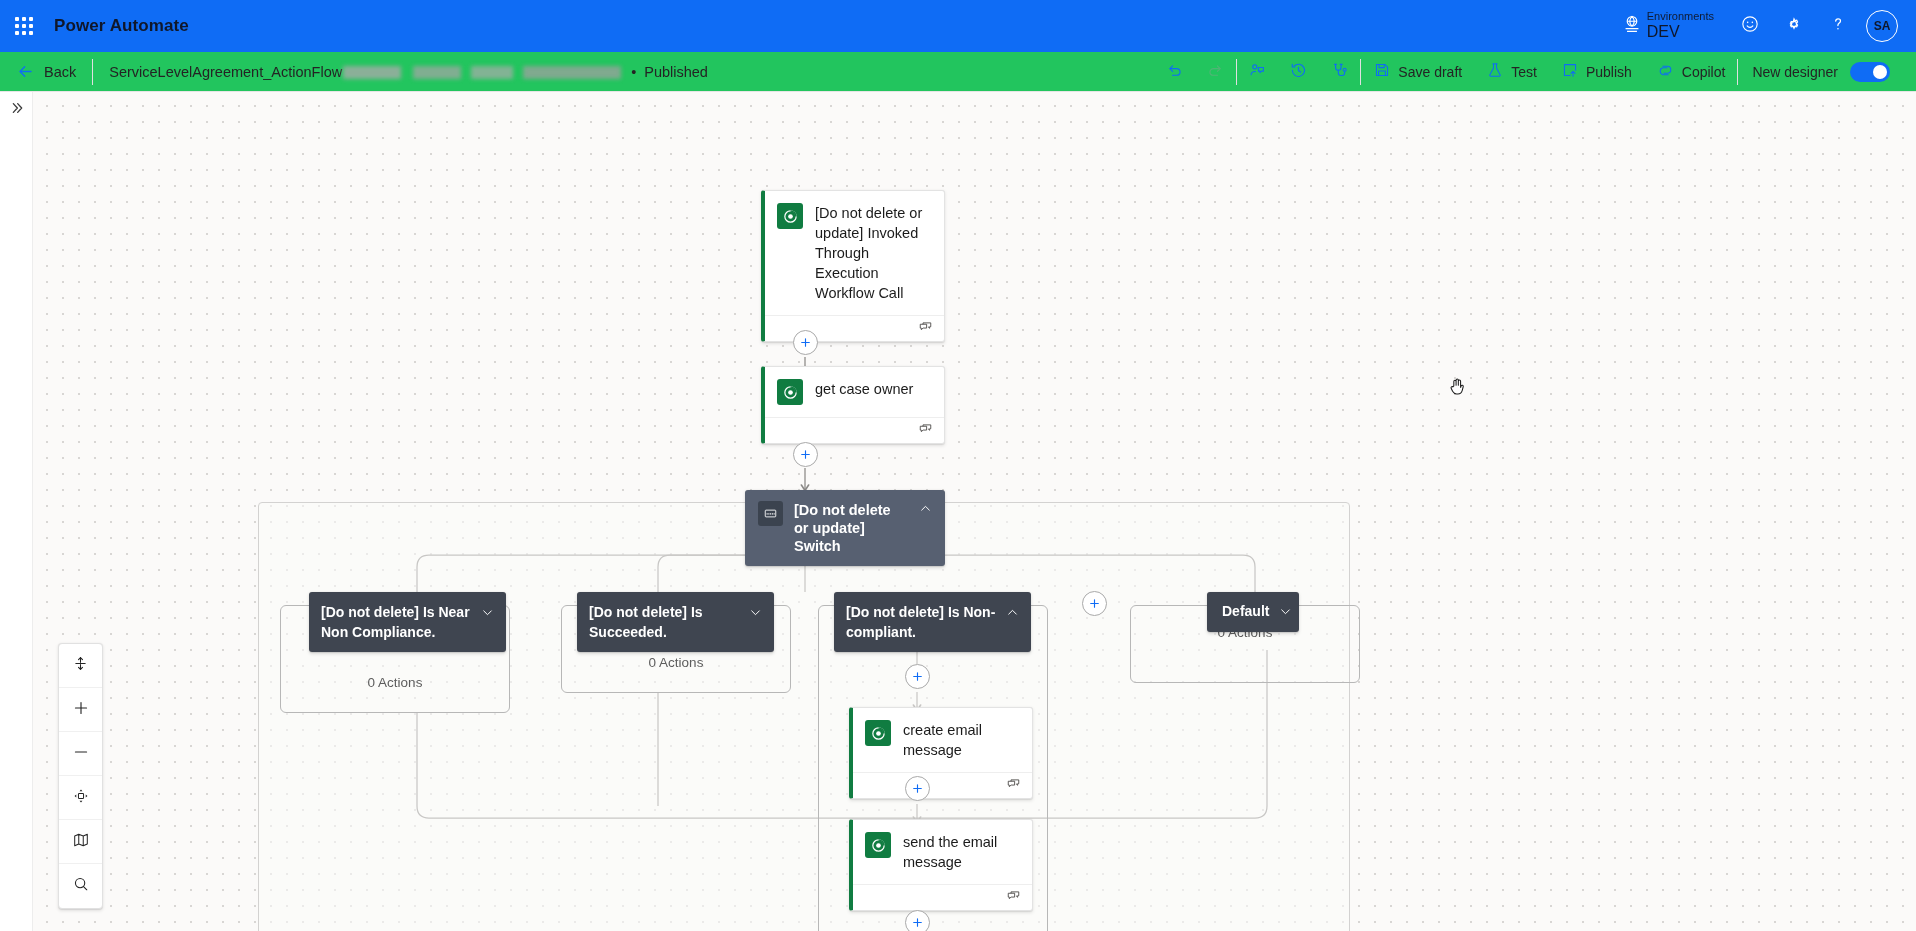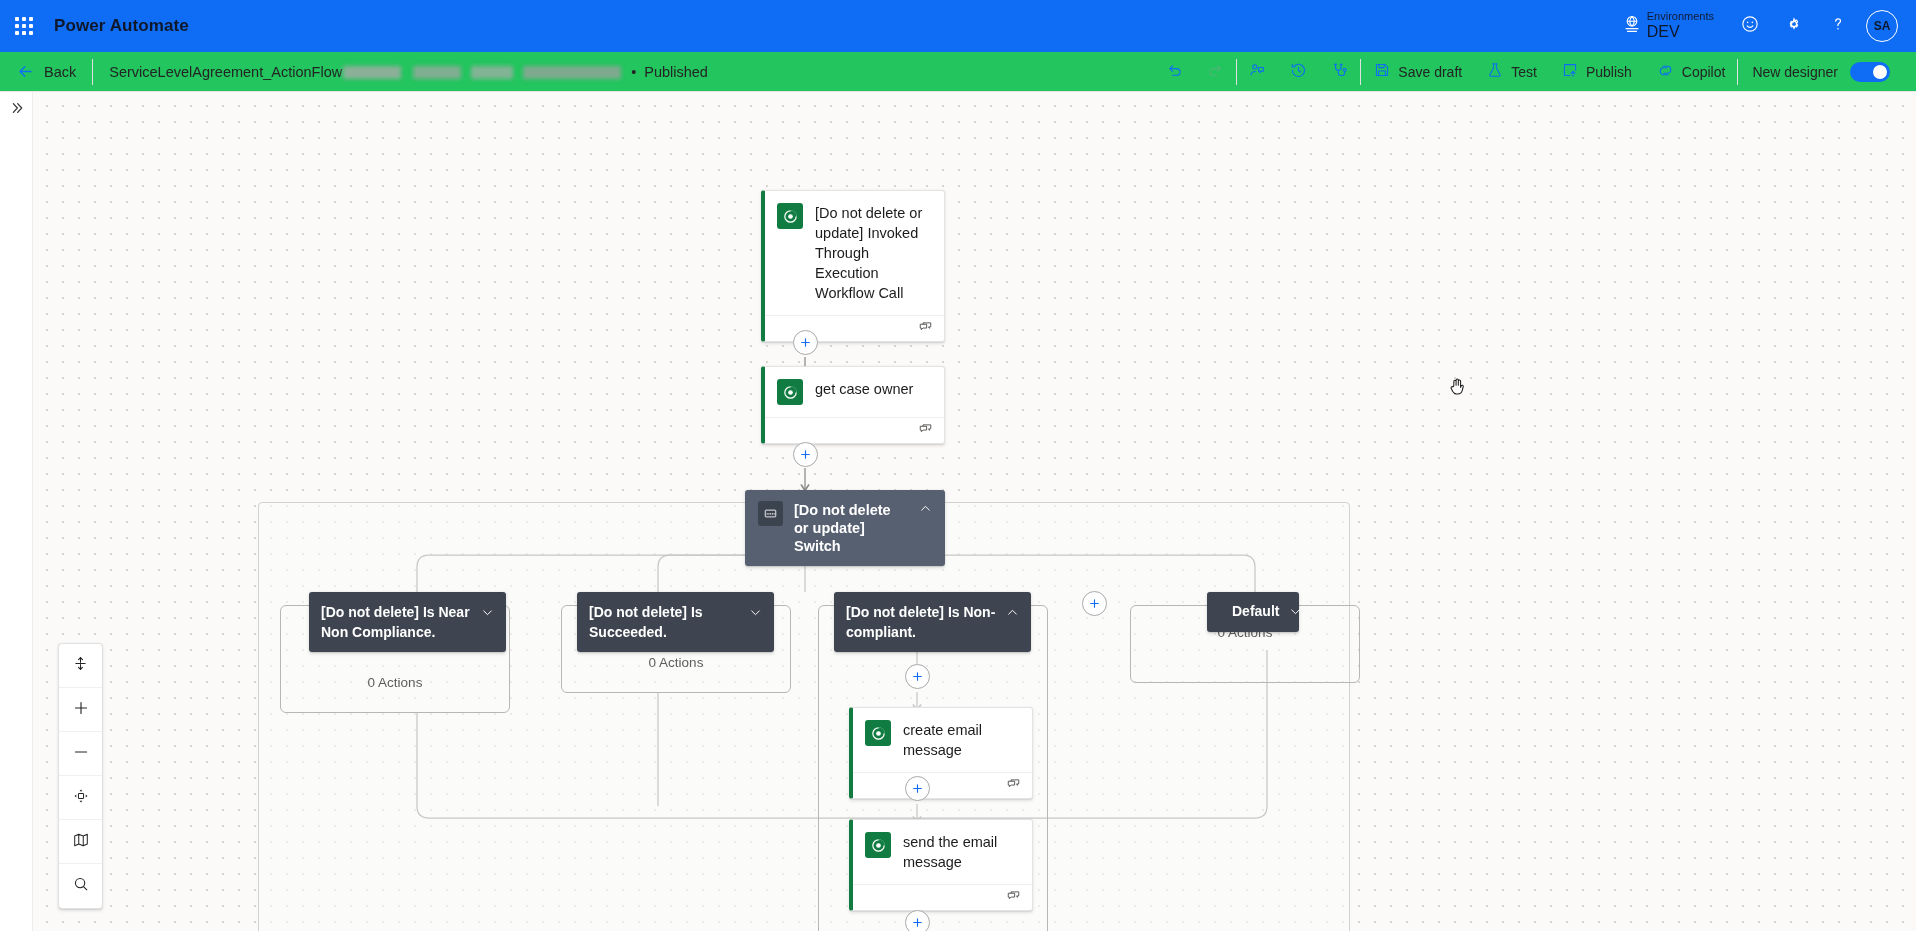--- a/index.html
+++ b/index.html
@@ -626,21 +626,21 @@
       </svg>
   </div>
 
   <div class="plus-node" style="left:1049px; top:499px;">
     <svg width="13" height="13" viewBox="0 0 24 24" stroke="#0f6cf5" stroke-width="2.1" stroke-linecap="round">
         <path d="M12 5v14M5 12h14"></path>
       </svg>
   </div>
 
   <div class="case-box" style="left:1097px; top:513px; width:230px; height:78px;"></div>
-  <div class="case-header" style="left:1174px; top:500px; width:92px; padding:9px 25px;">
+  <div class="case-header" style="left:1174px; top:500px; width:92px; padding:9px 15px;">
     <span style="flex:1">Default</span>
     <span class="chev">
       <svg width="13" height="13" viewBox="0 0 24 24" fill="none" stroke="#ffffff" stroke-width="1.8" stroke-linecap="round" stroke-linejoin="round">
           <path d="M5 9l7 7 7-7"></path>
         </svg>
     </span>
   </div>
   <div class="case-actions" style="left:1097px; top:533px; width:230px;">0 Actions</div>
 
   <div class="zoom-toolbar">

